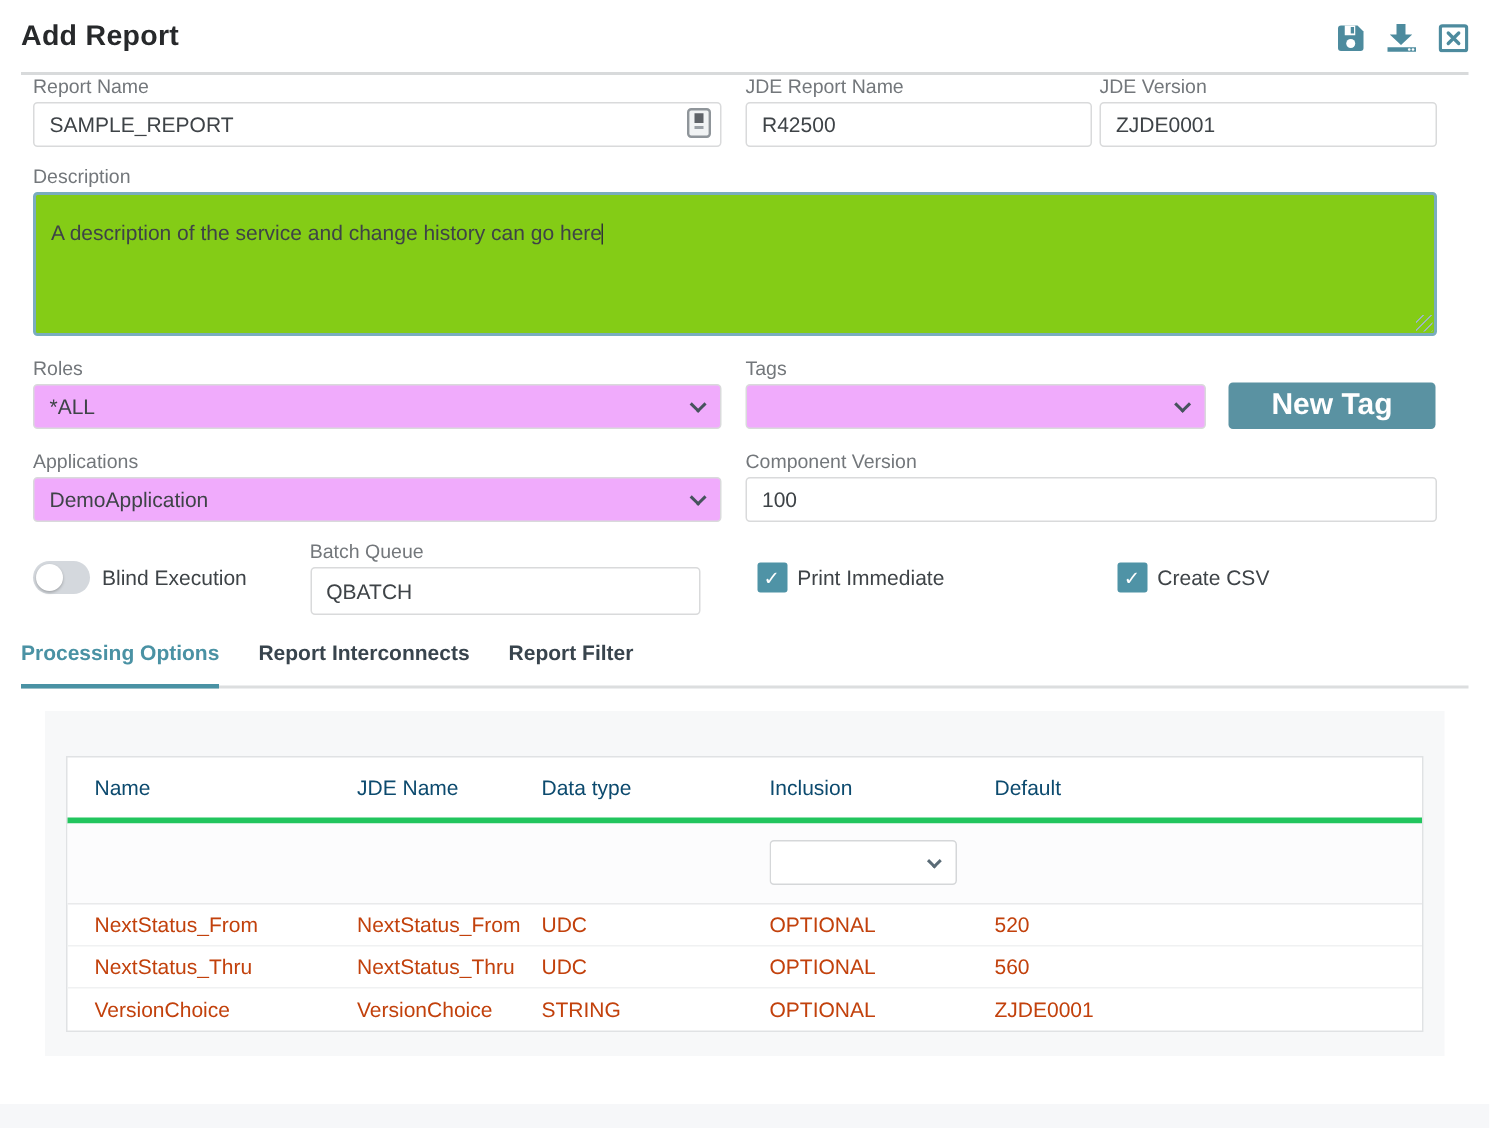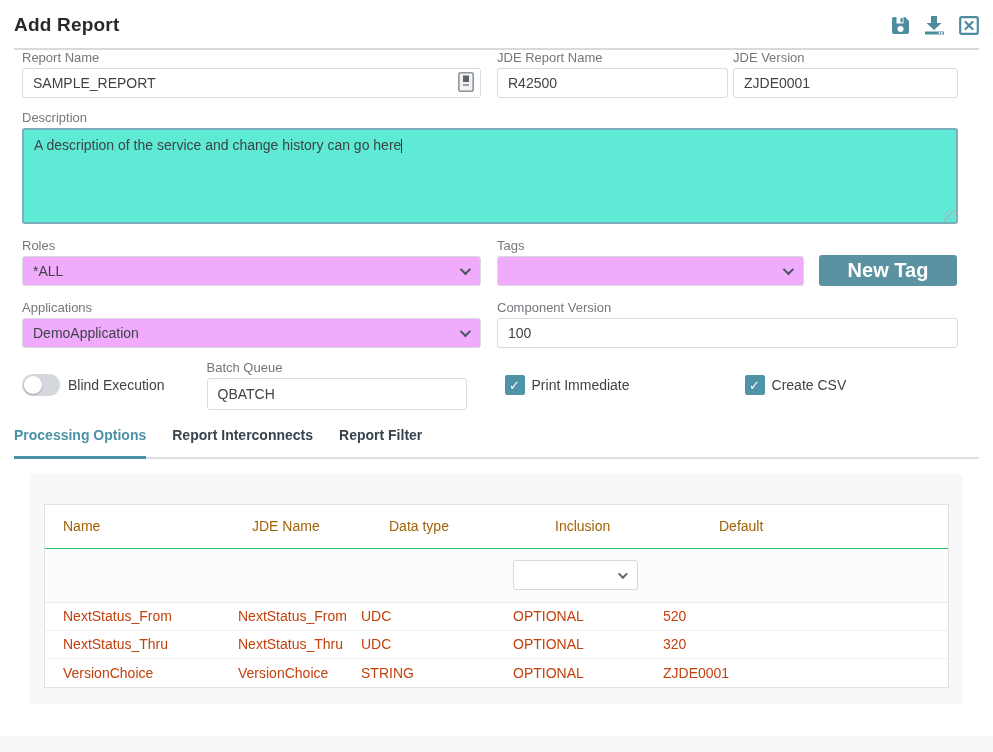--- a/index.html
+++ b/index.html
@@ -33,22 +33,22 @@
   }
   .row-a { }
   .f-reportname { width: 459px; position: relative; }
   .f-jdereport  { width: 231px; margin-left: 16px; }
   .f-jdeversion { width: 225px; margin-left: 5px; }
   .autofill-badge { position: absolute; right: 7px; bottom: 6px; line-height: 0; }
 
   .row-desc { margin-top: 12px; }
   .descbox {
     position: relative; width: 100%; height: 96px;
-    border: 2px solid #7aadbe; border-radius: 3px; background: #5eead4;
-    font-size: 14px; color: #3e4347; padding: 7px 10px;
+    border: 2px solid #7aadbe; border-radius: 3px; background: #84cc16;
+    font-size: 14px; color: #3e4347; padding: 17px 10px;
   }
   .caret { display: inline-block; width: 1px; height: 14px; background: #2f3336; vertical-align: text-bottom; }
   .resize-grip {
     position: absolute; right: 1px; bottom: 1px; width: 11px; height: 11px; cursor: nwse-resize;
     background: repeating-linear-gradient(135deg, transparent 0 3px, #9db6c0 3px 4px);
   }
 
   .selectbox {
     height: 30px; border: 1px solid #d9dadb; border-radius: 3px; background: #f0abfc;
     display: flex; align-items: center; justify-content: space-between;
@@ -86,21 +86,21 @@
   .tabs { margin-top: 17px; border-bottom: 2px solid #dcdedf; display: flex; padding: 0; }
   .tab { font-size: 14px; font-weight: 600; color: #38444d; padding-bottom: 13px; margin-right: 26px;
          cursor: pointer; border-bottom: 3px solid transparent; margin-bottom: -2.5px; }
   .tab.active { color: #4a92a4; border-bottom-color: #4a92a4; }
 
   
   .panel { margin: 15px 16px 0; background: #f7f8f9; padding: 30px 14px 16px; }
   .table { background: #ffffff; border: 1px solid #e0e2e4; }
   .trow { display: grid; grid-template-columns: 175px 123px 152px 150px 1fr; align-items: center;
           padding-left: 18px; font-size: 14px; }
-  .trow.head { height: 44px; color: #a16207; border-bottom: 1px solid #22c55e; gap: 14px; }
+  .trow.head { height: 44px; color: #0c4a6e; border-bottom: 4px solid #22c55e; }
   .trow.filter { height: 54px; border-bottom: 1px solid #e9eaeb; background: #fcfcfd; }
   .filter-select { width: 125px; height: 30px; border: 1px solid #d5d7d9; border-radius: 3px; background: #fff;
                    display: flex; align-items: center; justify-content: flex-end; padding-right: 12px; cursor: pointer; }
   .filter-select .chev { width: 7px; height: 7px; border-color: #5a6b76; }
   .trow.data { height: 28px; color: #c2410c; border-bottom: 1px solid #f0f1f2; cursor: pointer; }
   .trow.data:last-child { border-bottom: none; }
   .cell { overflow: hidden; white-space: nowrap; }
 
   .bottom-strip { position: absolute; left: 0; right: 0; bottom: 0; height: 16px; background: #f6f7f9; }
 </style>
@@ -253,21 +253,21 @@
         <span class="cell">NextStatus_From</span>
         <span class="cell">UDC</span>
         <span class="cell">OPTIONAL</span>
         <span class="cell">520</span>
       </div>
       <div class="trow data">
         <span class="cell">NextStatus_Thru</span>
         <span class="cell">NextStatus_Thru</span>
         <span class="cell">UDC</span>
         <span class="cell">OPTIONAL</span>
-        <span class="cell">320</span>
+        <span class="cell">560</span>
       </div>
       <div class="trow data">
         <span class="cell">VersionChoice</span>
         <span class="cell">VersionChoice</span>
         <span class="cell">STRING</span>
         <span class="cell">OPTIONAL</span>
         <span class="cell">ZJDE0001</span>
       </div>
     </div>
   </div>

